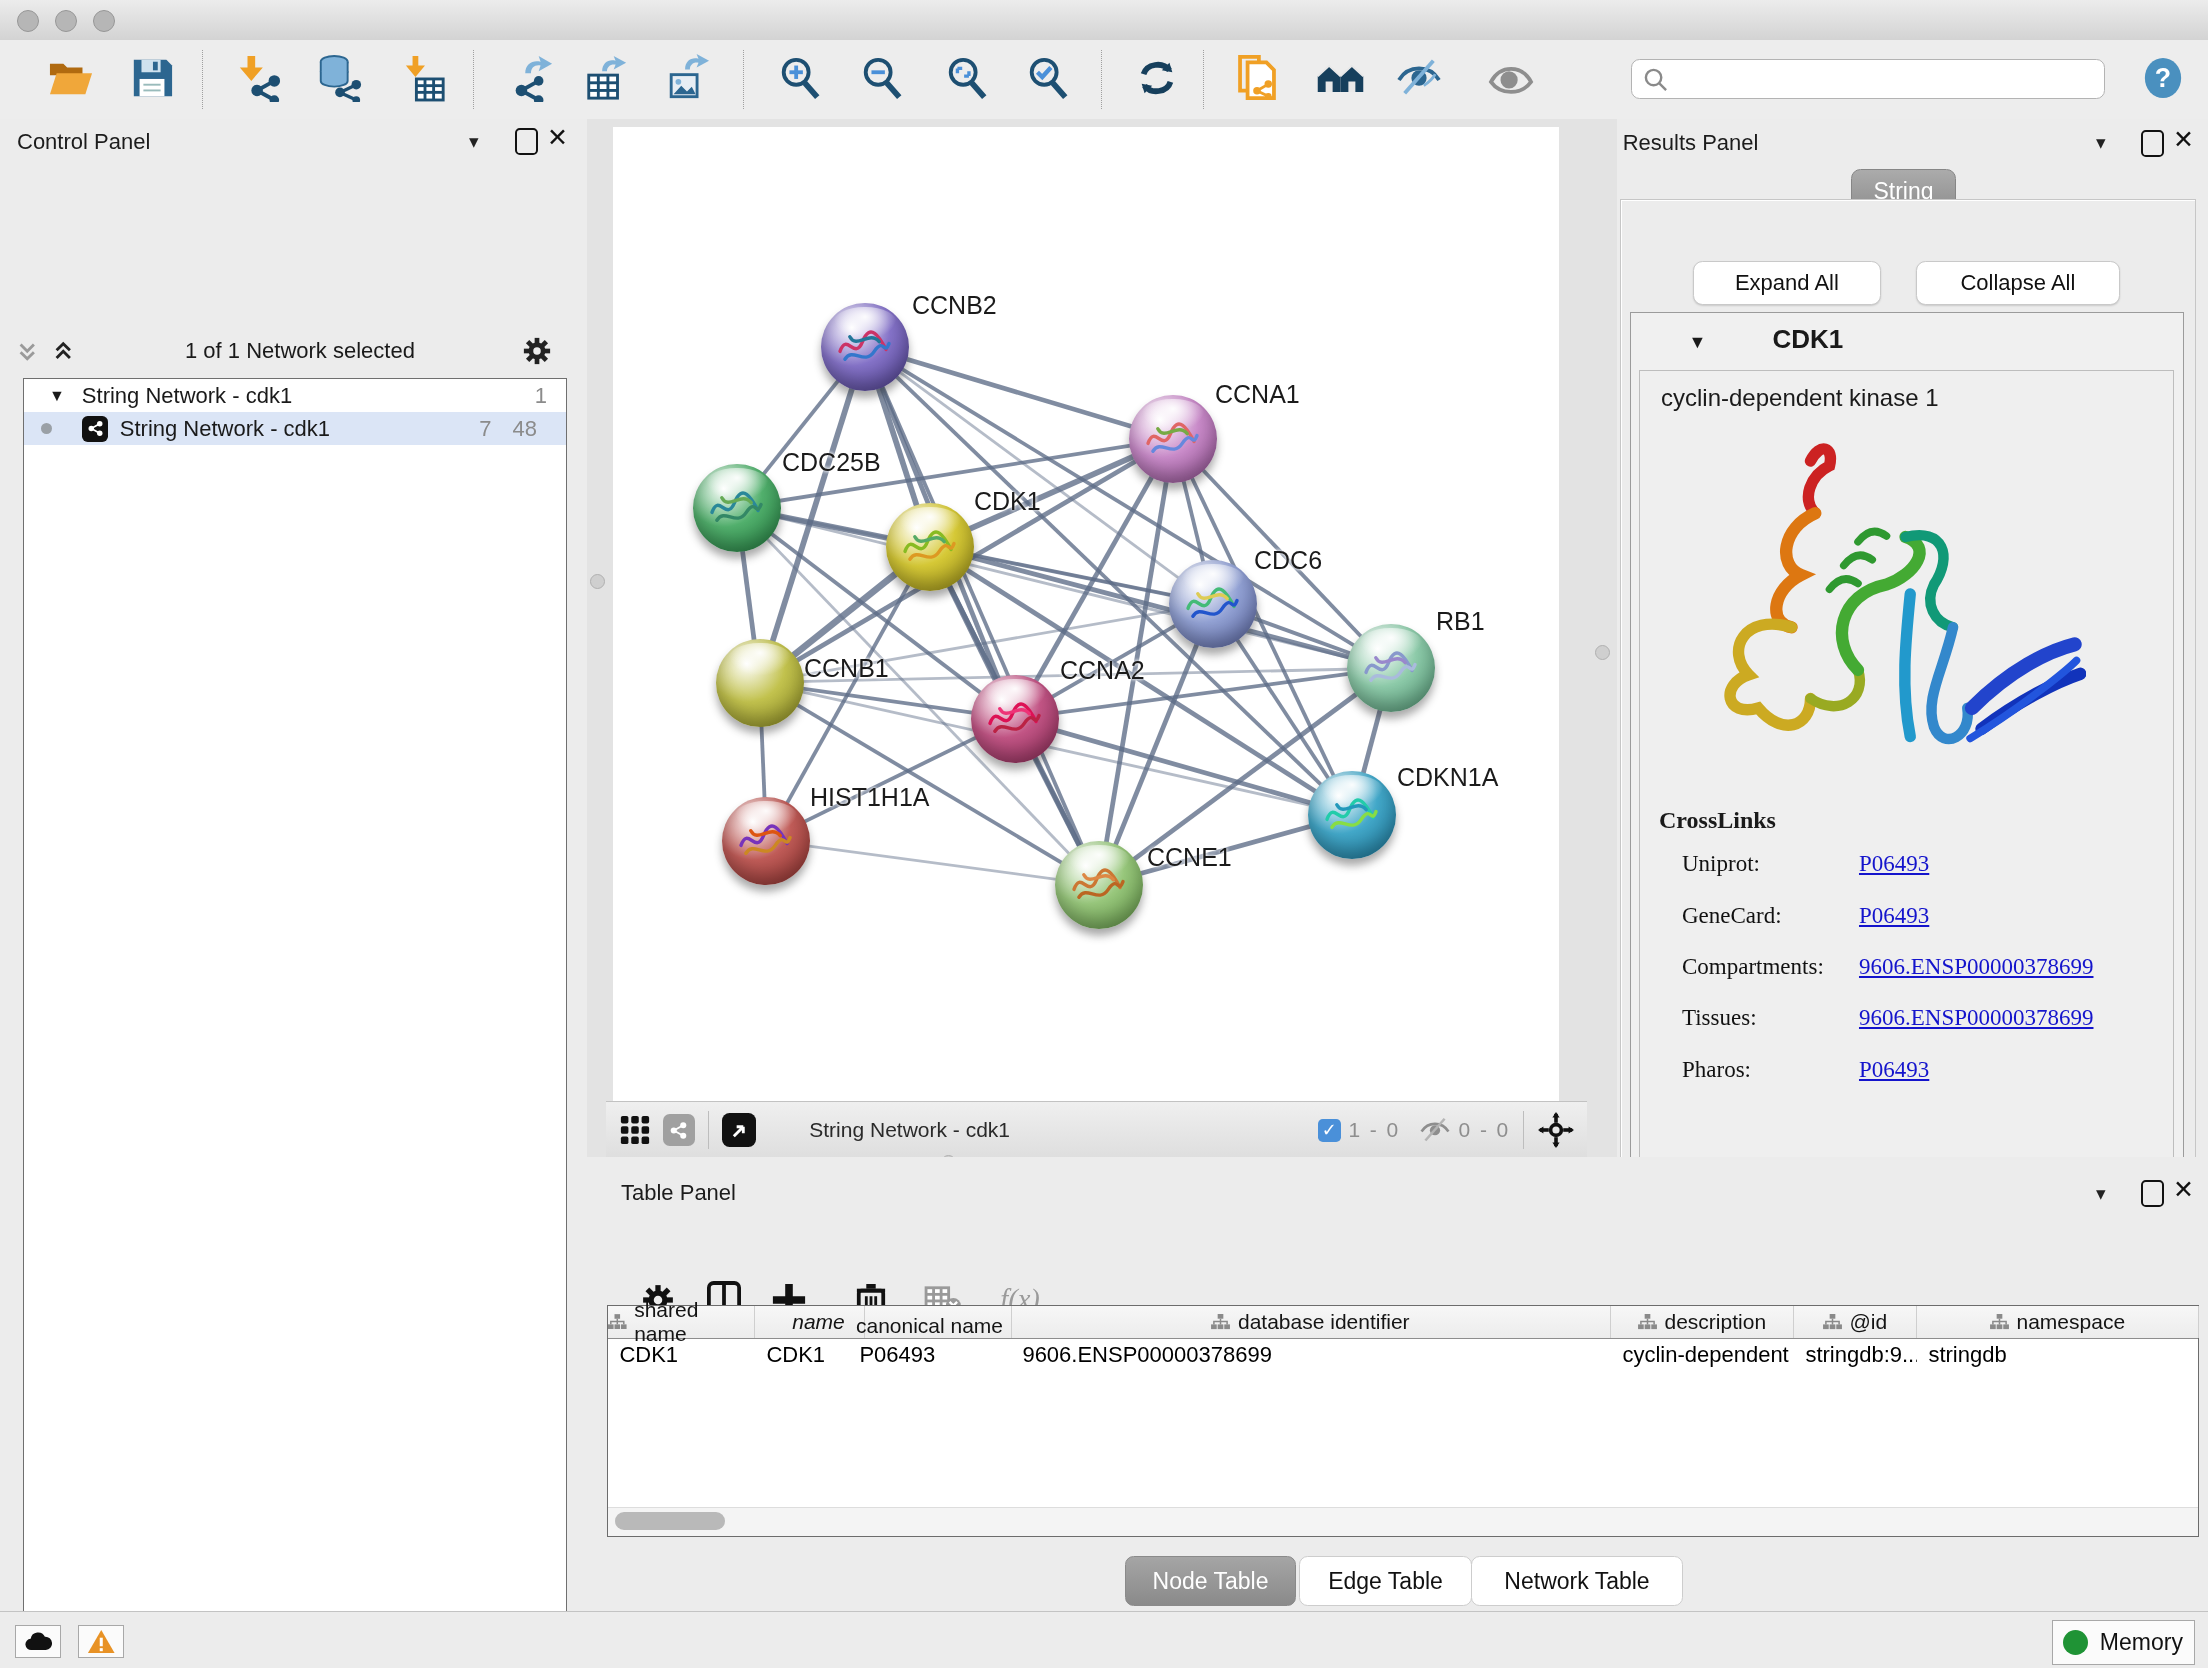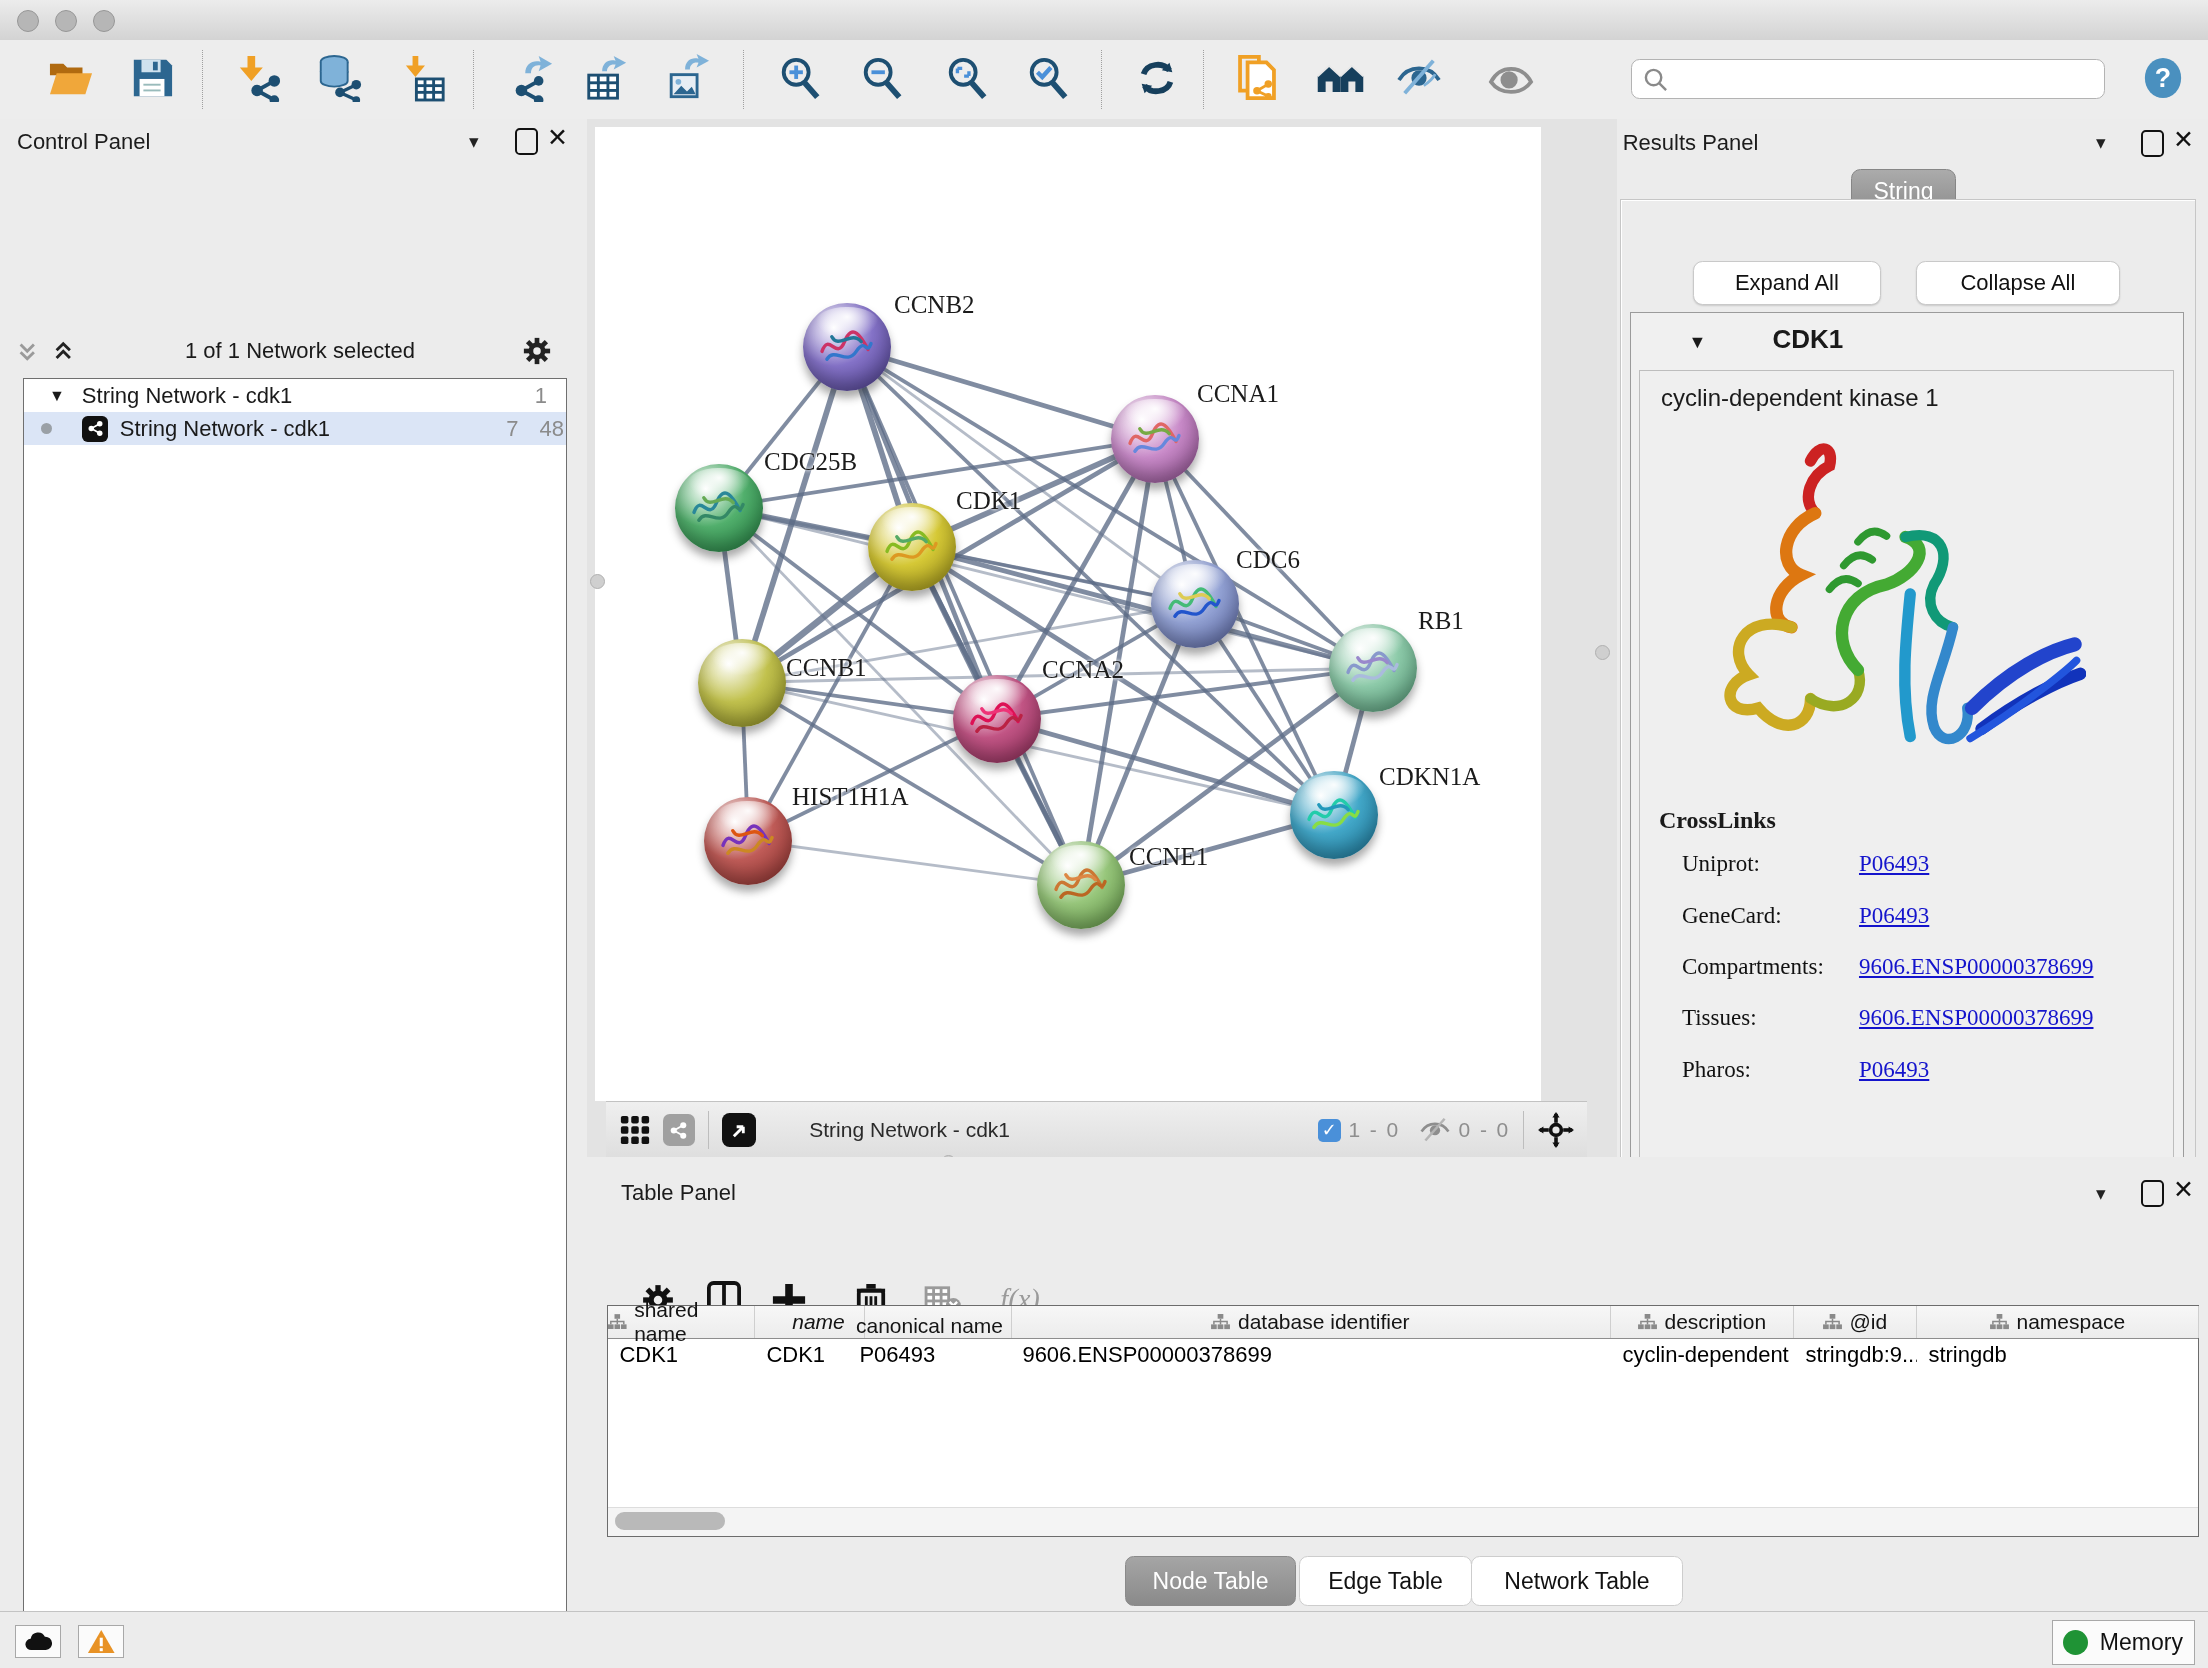--- a/index.html
+++ b/index.html
@@ -34,21 +34,21 @@
   .tab.sel{background:linear-gradient(#9a9a9a,#8a8a8a);color:#fff;border-color:#8a8a8a;}
   .cp-statusrow{left:13.3px;top:211px;width:552px;height:42px;display:flex;align-items:center;}
   .tree-box{left:23px;top:259px;width:542px;height:1318px;background:#fff;border:1.4px solid #6f6f6f;}
   .tree-row{position:absolute;left:0;width:100%;height:33px;display:flex;align-items:center;font-size:22px;}
   .tree-row.sel{background:#dbe5f6;}
   .count{color:#8b8b8b;}
   .net-icon{width:26px;height:26px;background:#111;border-radius:5.7px;display:flex;align-items:center;justify-content:center;}
 
   
   .net-wrap{left:587px;top:119px;width:1030px;height:1038px;background:#e3e3e3;}
-  .net-canvas{left:8px;top:7.6px;width:946px;height:974px;background:#fff;position:absolute;overflow:hidden;font-family:Liberation Serif, serif;}
+  .net-canvas{left:26px;top:7.6px;width:946px;height:974px;background:#fff;position:absolute;overflow:hidden;}
   .net-canvas svg.edges{position:absolute;left:0;top:0;}
   .nnode{position:absolute;width:88px;height:88px;border-radius:50%;
          box-shadow:0 6.7px 8.6px rgba(40,40,40,.4), inset 0 -9.5px 17px rgba(0,0,0,.25);}
   .nnode .gloss{position:absolute;left:14%;top:5%;width:72%;height:38%;border-radius:50%;
         background:radial-gradient(ellipse at 50% 30%,rgba(255,255,255,.95),rgba(255,255,255,0) 70%);}
   .nnode svg.squig{position:absolute;left:13.3px;top:19px;}
   .nlabel{position:absolute;font-size:25px;color:#1b1b1b;text-shadow:0 0 3.8px #fff,0 0 3.8px #fff;white-space:nowrap;}
   .net-footer{left:19px;top:982px;width:981px;height:56px;position:absolute;
               background:linear-gradient(#efefef,#dedede);border-top:1px solid #c2c2c2;
               display:flex;align-items:center;}
@@ -356,21 +356,21 @@
               <circle cx="15" cy="15.5" r="3.2"></circle>
             </g>
             <g stroke="#fff" stroke-width="2">
               <line x1="5" y1="10" x2="15" y2="4.5"></line>
               <line x1="5" y1="10" x2="15" y2="15.5"></line>
             </g>
           </svg>
       </span>
       <span style="margin-left:11.4px">String Network - cdk1</span>
       <span class="count" style="margin-left:auto">7</span>
-      <span class="count" style="margin-left:21px;margin-right:2px">48</span>
+      <span class="count" style="margin-left:21px;margin-right:29px">48</span>
     </div>
   </div>
 </div>
 
 <div class="abs net-wrap">
   <div class="net-canvas" id="net-canvas">
     <svg class="edges" id="edge-svg" width="981" height="974" viewBox="0 0 1031 1024">
         <line x1="265" y1="231" x2="589" y2="328" stroke="#5c6b86" stroke-width="5" stroke-opacity="0.78"></line>
         <line x1="265" y1="231" x2="130" y2="400" stroke="#5c6b86" stroke-width="4" stroke-opacity="0.78"></line>
         <line x1="265" y1="231" x2="333" y2="441" stroke="#5c6b86" stroke-width="6" stroke-opacity="0.78"></line>

